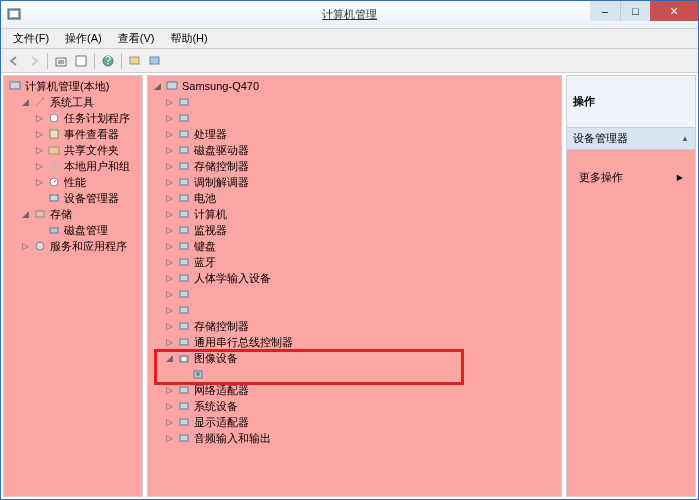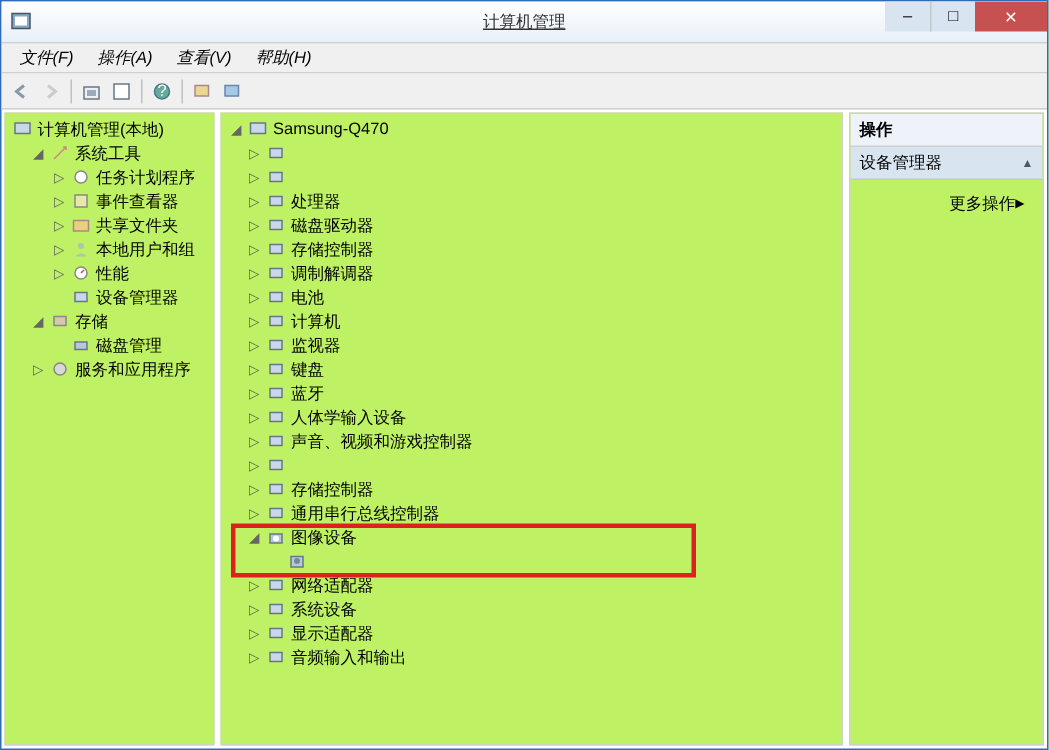--- a/index.html
+++ b/index.html
@@ -8,48 +8,48 @@
 .titlebar { height: 28px; background: linear-gradient(#fff, #e8f0f8); display: flex; align-items: center; position: relative; border-bottom: 1px solid #d0d0d0;}
 .titlebar .icon { width: 16px; height: 16px; margin-left: 6px; }
 .titlebar .title { position: absolute; left: 50%; transform: translateX(-50%); color: #333; text-decoration: underline; }
 .winbtns { position: absolute; right: 0; top: 0; display: flex; }
 .winbtn { width: 30px; height: 20px; display: flex; align-items: center; justify-content: center; font-family: Arial; font-size: 11px; }
 .winbtn.min { background: #d8e4f0; }
 .winbtn.max { background: #d8e4f0; border-left: 1px solid #c0c8d0;}
 .winbtn.close { background: #c75050; color: #fff; width: 48px; font-size: 14px;}
 
 .menubar { height: 20px; background: #f0f0f0; display: flex; align-items: center; padding-left: 4px; border-bottom: 1px solid #d0d0d0; }
-.menuitem { padding: 2px 8px; cursor: default; font-style: italic; }
+.menuitem { padding: 2px 8px; cursor: default; }
 
 .toolbar { height: 24px; background: #f0f0f0; display: flex; align-items: center; padding-left: 4px; gap: 2px; border-bottom: 1px solid #d0d0d0;}
 .tbtn { width: 18px; height: 18px; display: flex; align-items: center; justify-content: center; }
 .tsep { width: 1px; height: 16px; background: #c0c0c0; margin: 0 2px; }
 
 .body { display: flex; height: calc(100% - 72px); }
-.pane { border: 1px solid #d0d0d0; margin: 2px; background: #bef264; overflow: auto; }
+.pane { border: 1px solid #d0d0d0; margin: 2px; background: #fca5a5; overflow: auto; }
 .left { width: 140px; }
 .mid { flex: 1; position: relative; }
 .right { width: 130px; padding: 0; }
 
 .tree { padding: 2px; }
 .node { display: flex; align-items: center; height: 16px; white-space: nowrap; cursor: default; }
 .exp { width: 11px; height: 11px; display: inline-flex; align-items: center; justify-content: center; font-size: 9px; color: #666; margin-right: 2px;}
 .icn { width: 14px; height: 14px; margin-right: 3px; display: inline-flex; align-items: center; justify-content: center; }
 .node .lbl { color: #000; }
 .selected { background: #cce8ff; border: 1px dotted #99d1ff; padding: 0 1px;}
 
 .ind0 { padding-left: 2px; }
 .ind1 { padding-left: 14px; }
 .ind2 { padding-left: 28px; }
 
 .highlight-box { position: absolute; border: 3px solid #e02020; pointer-events: none; }
 
-.actions-hdr { background: #eef3fa; padding: 3px 6px; border-bottom: 1px solid #d0d0d0; font-weight: bold;}
+.actions-hdr { background: #eef3fa; padding: 18px 6px; border-bottom: 1px solid #d0d0d0; font-weight: bold;}
 .actions-sub { background: #d8e4f0; padding: 3px 6px; border-bottom: 1px solid #c0c8d8; display:flex; justify-content:space-between; align-items:center;}
-.actions-item { padding: 8px 12px; display:flex; justify-content:flex-end; align-items:center;}
+.actions-item { padding: 20px 12px; display:flex; justify-content:space-between; align-items:center;}
 
 svg { display: block; }
 </style>
 </head>
 <body>
 
 <div class="titlebar">
   <span class="icon">
     <svg width="14" height="14">
         <rect x="1" y="2" width="12" height="10" fill="#8aa8c8" stroke="#456" stroke-width="1"></rect>
@@ -338,21 +338,20 @@
             </span>
             <span class="lbl">人体学输入设备</span>
           </div>
           <div class="node ind1">
             <span class="exp">▷</span>
             <span class="icn">
               <svg width="12" height="12">
                 <rect x="2" y="3" width="8" height="6" fill="#c8d8e8" stroke="#678"></rect>
               </svg>
             </span>
-            <span class="lbl">声音、视频和游戏控制器</span>
           </div>
           <div class="node ind1">
             <span class="exp">▷</span>
             <span class="icn">
               <svg width="12" height="12">
                 <rect x="2" y="3" width="8" height="6" fill="#c8d8e8" stroke="#678"></rect>
               </svg>
             </span>
           </div>
           <div class="node ind1">

